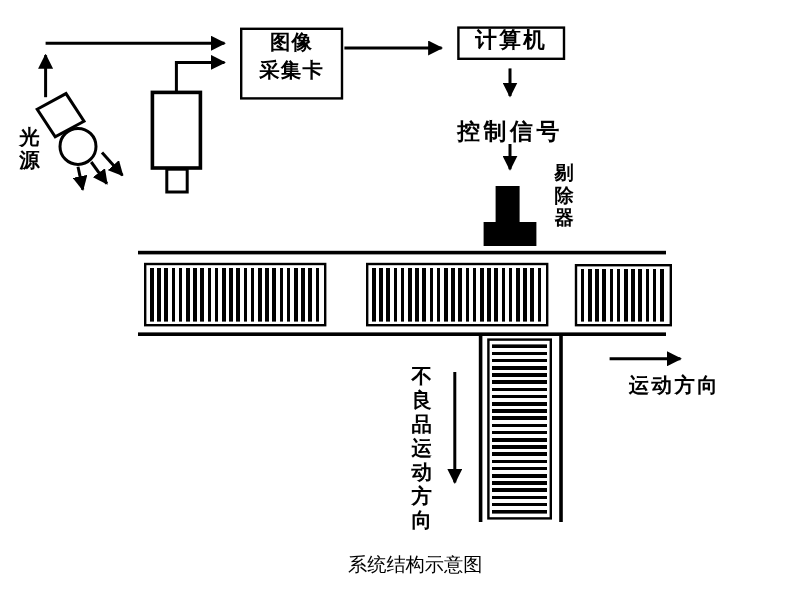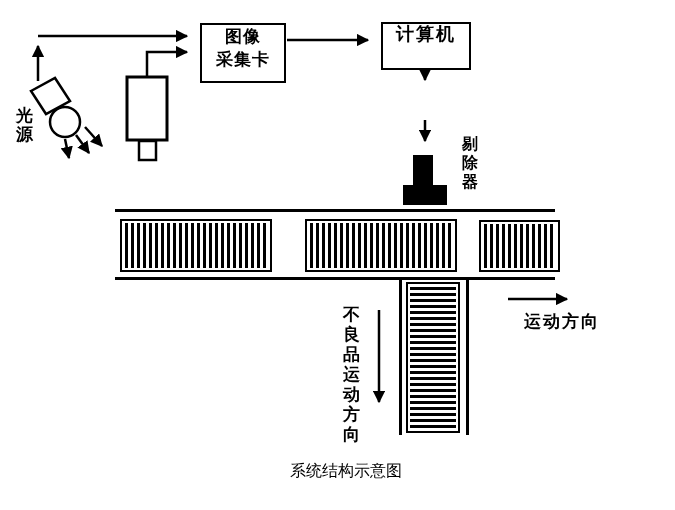--- a/index.html
+++ b/index.html
@@ -11,21 +11,21 @@
   
   .lbl{position:absolute;font-weight:bold;color:#000;white-space:pre;}
   .vert{text-align:center;}
   
   .node-box{
     position:absolute;border:2px solid #000;background:#fff;
     display:flex;align-items:flex-start;justify-content:center;
     font-weight:bold;text-align:center;white-space:pre;box-sizing:border-box;
   }
   #capture-card-box{left:200px;top:23px;width:86px;height:60px;font-size:17px;line-height:23px;letter-spacing:1px;}
-  #computer-box{left:381px;top:22px;width:90px;height:48px;font-size:18px;line-height:20px;letter-spacing:2px;}
+  #computer-box{left:381px;top:22px;width:90px;height:28px;font-size:18px;line-height:20px;letter-spacing:2px;}
   
   .beltline{position:absolute;background:#000;}
   #belt-top{left:115px;top:209px;width:440px;height:3px;}
   #belt-bottom{left:115px;top:277px;width:440px;height:3px;}
   #branch-left{left:399px;top:280px;width:3px;height:155px;}
   #branch-right{left:466px;top:280px;width:3px;height:155px;}
   .crate{
     position:absolute;border:2px solid #000;box-sizing:border-box;
     padding:2px 3px;background-clip:content-box;background-origin:content-box;background-color:#fff;
     background-image:repeating-linear-gradient(90deg,#000 0 3px,#fff 3px 6px);
@@ -106,20 +106,21 @@
   <div id="belt-bottom" class="beltline"></div>
   <div id="crate-1" class="crate"></div>
   <div id="crate-2" class="crate"></div>
   <div id="crate-3" class="crate"></div>
   <div id="branch-left" class="beltline"></div>
   <div id="branch-right" class="beltline"></div>
   <div id="branch-crate" class="crate"></div>
 
   <div id="light-source-label" class="lbl vert">光
 源</div>
+  <div id="control-signal-label" class="lbl">控制信号</div>
   <div id="rejector-label" class="lbl vert">剔
 除
 器</div>
   <div id="motion-direction-label" class="lbl">运动方向</div>
   <div id="defective-motion-label" class="lbl vert">不
 良
 品
 运
 动
 方

